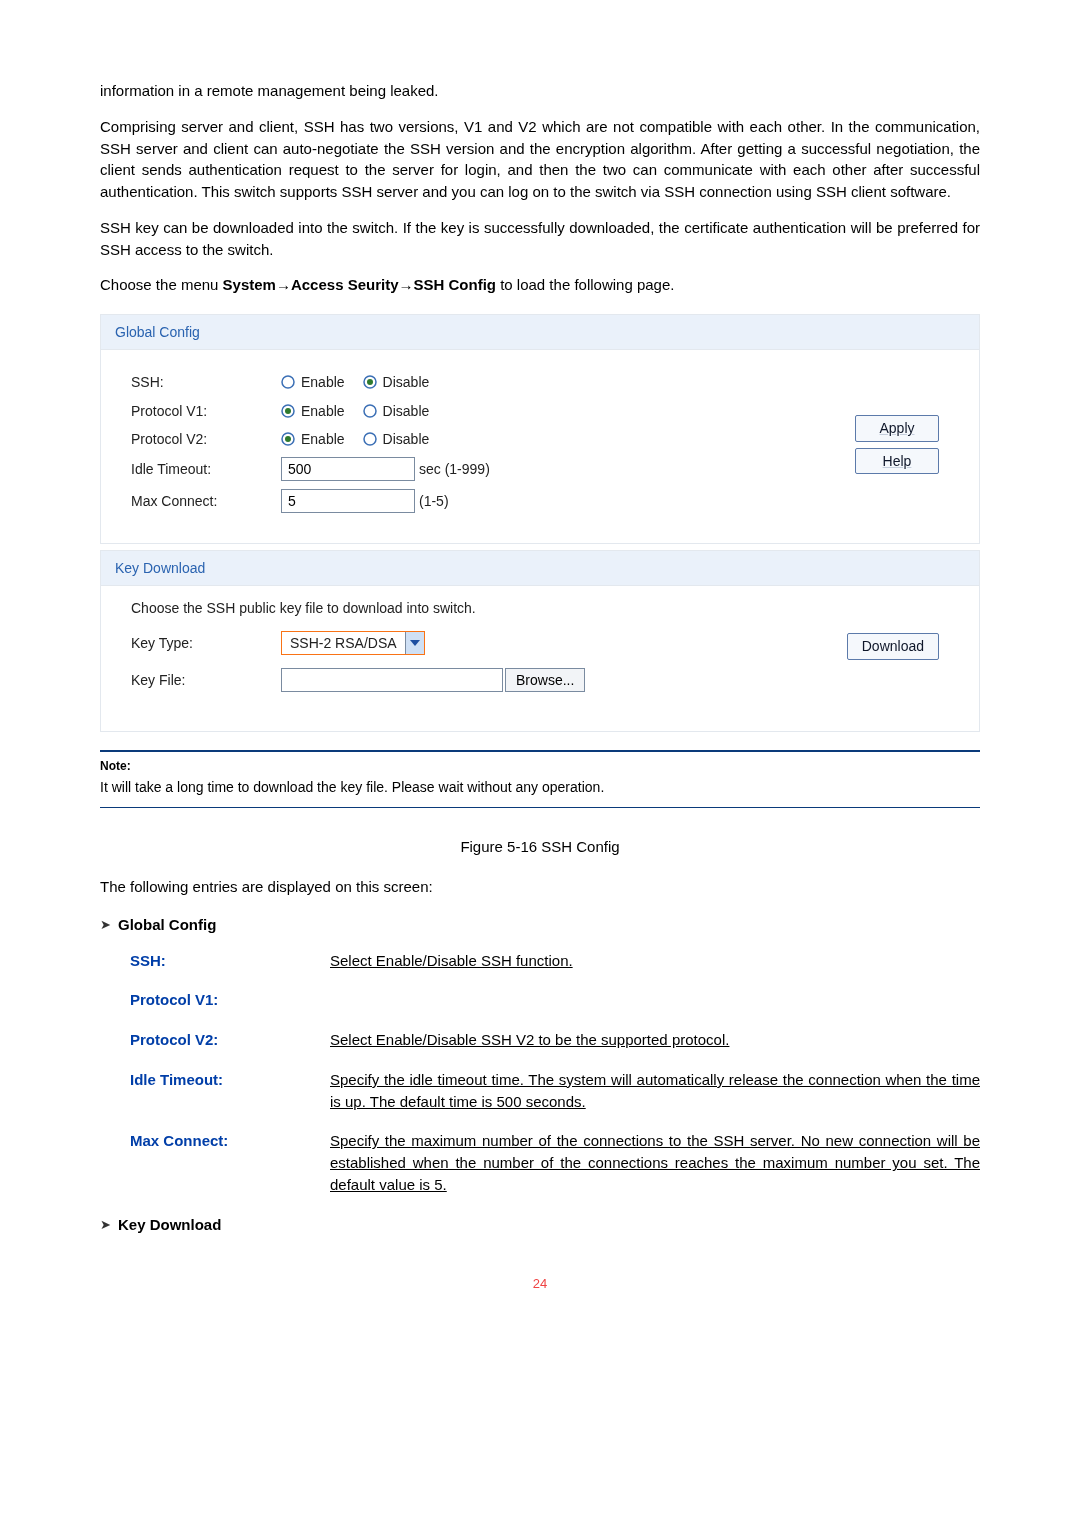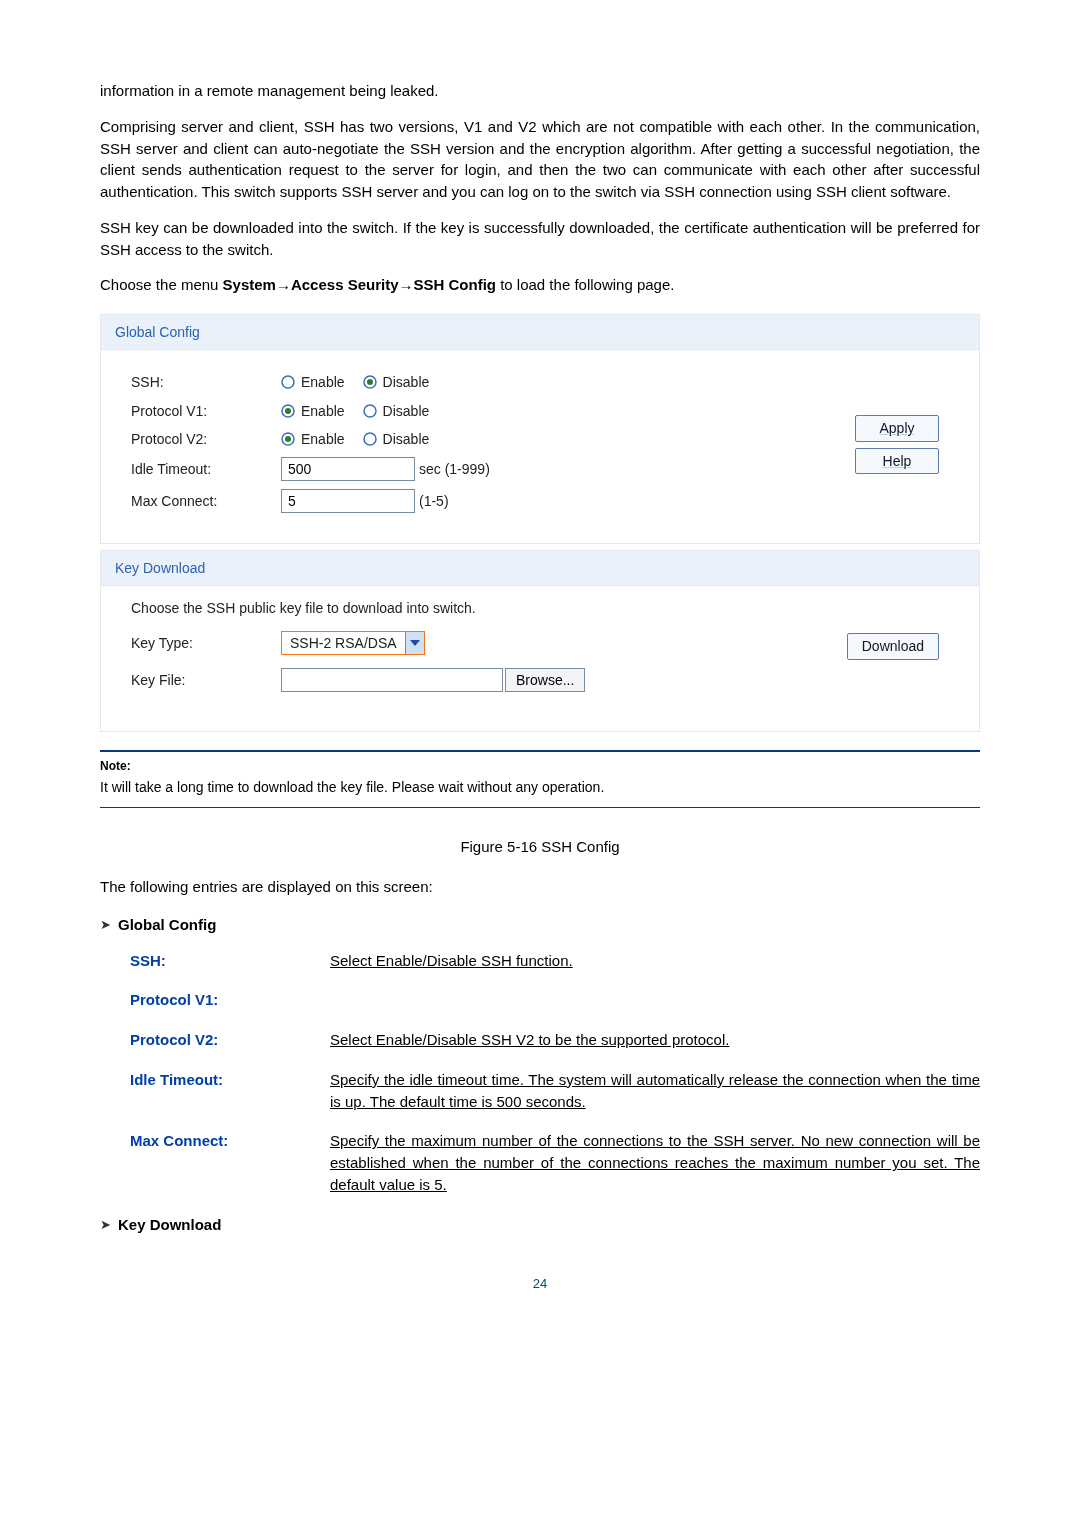--- a/index.html
+++ b/index.html
@@ -173,21 +173,21 @@
   .def-desc {
     flex: 1;
     text-align: justify;
     text-decoration: underline;
   }
 
   .page-number {
     text-align: center;
     font-size: 13px;
     margin-top: 40px;
-    color: #0c4a6e;
+    color: #ef4444;
   }
 </style>
 </head>
 <body>
 
 <p class="para">information in a remote management being leaked.</p>
 <p class="para">Comprising server and client, SSH has two versions, V1 and V2 which are not compatible with each other. In the communication, SSH server and client can auto-negotiate the SSH version and the encryption algorithm. After getting a successful negotiation, the client sends authentication request to the server for login, and then the two can communicate with each other after successful authentication. This switch supports SSH server and you can log on to the switch via SSH connection using SSH client software.</p>
 <p class="para">SSH key can be downloaded into the switch. If the key is successfully downloaded, the certificate authentication will be preferred for SSH access to the switch.</p>
 
 <p class="menu-path">

